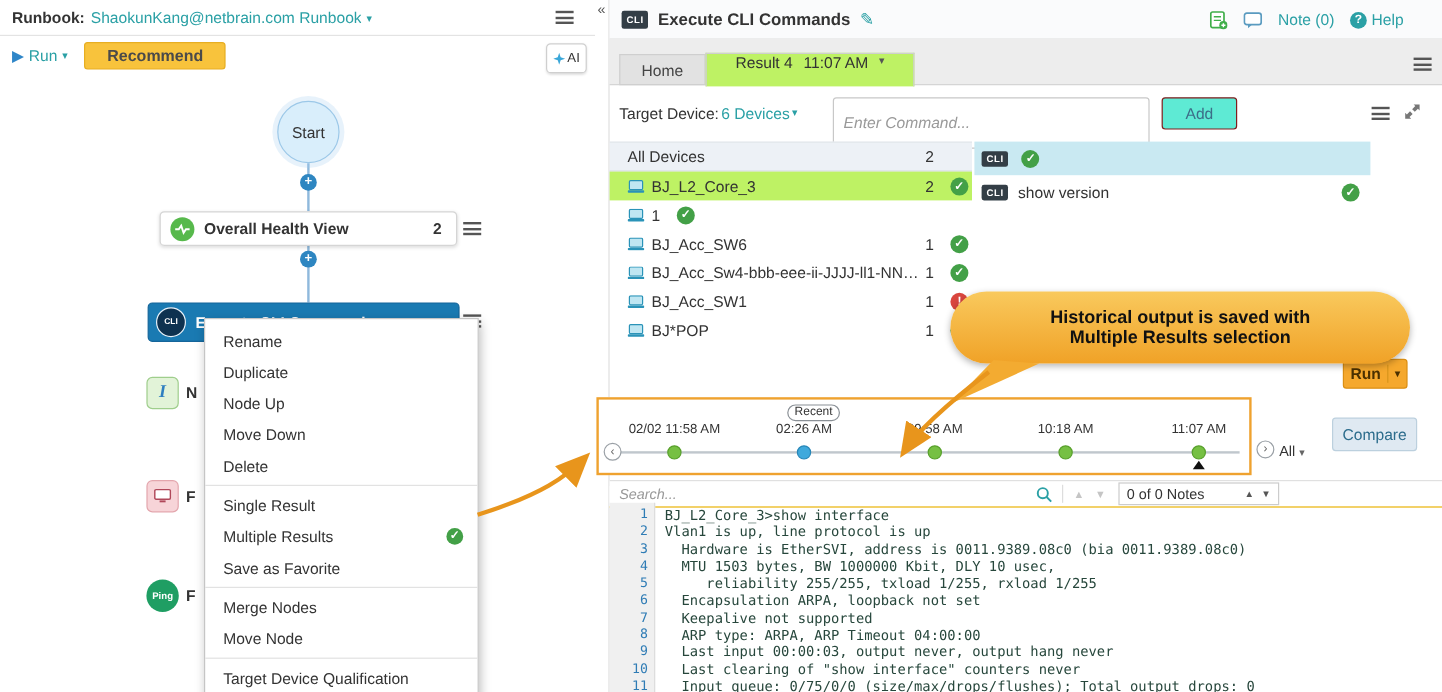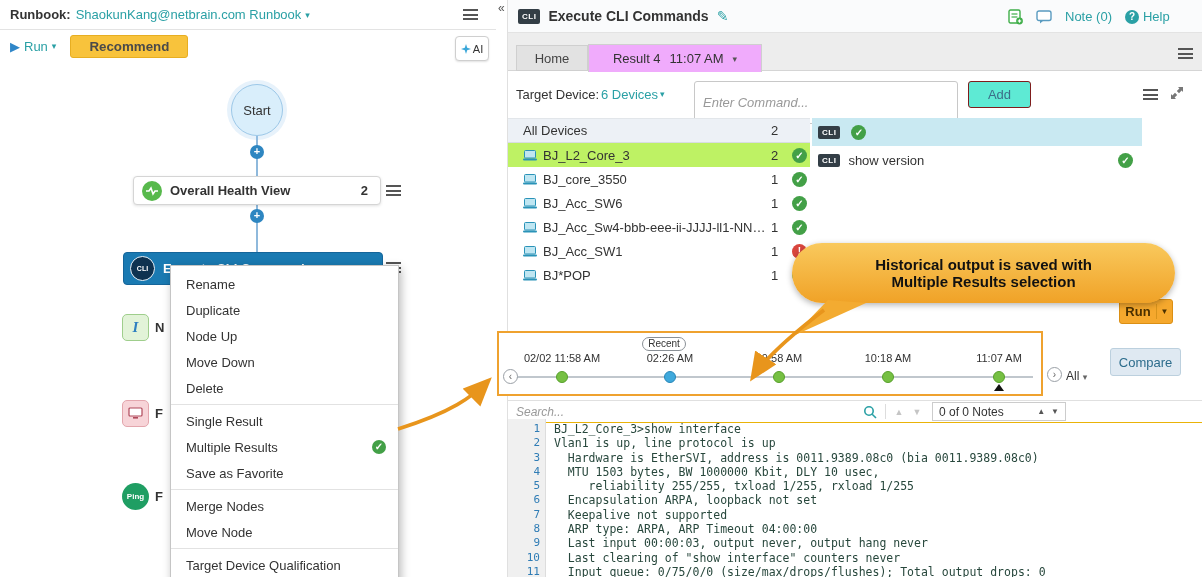--- a/index.html
+++ b/index.html
@@ -30,21 +30,21 @@
   .menu-divider{height:1px;background:#e2e2e2;margin:3px 0}
   
   #panel-divider{position:absolute;left:496px;top:0;width:12px;height:577px;background:#fff;border-right:1px solid #e0e0e0}
   
   #rp-header{position:absolute;left:508px;top:0;width:694px;height:33px;background:#fafbfc;border-bottom:1px solid #e3e3e3;display:flex;align-items:center;padding:0 10px;gap:8px}
   .cli-badge{background:#333e46;color:#fff;font-size:8px;font-weight:bold;padding:3px 4px;border-radius:2px;letter-spacing:.5px}
   #rp-hdr-right{position:absolute;left:1008px;top:0;height:33px;display:flex;align-items:center;gap:13px}
   .teal{color:#2aa0a5}
   #tabs-row{position:absolute;left:508px;top:33px;width:694px;height:38px;background:#ededed;border-bottom:1px solid #d5d5d5}
   #tab-home{position:absolute;left:516px;top:45px;width:72px;height:26px;background:#e2e2e2;border:1px solid #cfcfcf;display:flex;align-items:center;justify-content:center;color:#444;cursor:pointer}
-  #tab-result{position:absolute;left:588px;top:44px;width:174px;height:28px;background:#f0abfc;border:1px solid #cfcfcf;border-bottom:none;display:flex;align-items:center;justify-content:center;gap:9px;z-index:2;cursor:pointer}
+  #tab-result{position:absolute;left:588px;top:44px;width:174px;height:28px;background:#bef264;border:1px solid #cfcfcf;border-bottom:none;display:flex;align-items:flex-start;justify-content:center;gap:9px;z-index:2;cursor:pointer}
   #cmd-input{position:absolute;left:694px;top:81px;width:264px;height:43px;border:1px solid #c8c8c8;border-radius:3px;padding:0 8px;font-size:13px;font-family:"Liberation Sans",sans-serif}
   #cmd-input::placeholder{font-style:italic;color:#999}
   #add-btn{position:absolute;left:968px;top:81px;width:63px;height:27px;background:#5eead4;border:1px solid #7f1d1d;border-radius:3px;color:#3c6e88;font-size:13px;cursor:pointer}
   #dev-header{position:absolute;left:508px;top:118px;width:302px;height:25px;background:#edf1f6;border-top:1px solid #e2e6ea;border-bottom:1px solid #d8dde2;display:flex;align-items:center;padding-left:15px;font-weight:normal}
   .dev-row{position:absolute;left:508px;width:302px;height:24px;display:flex;align-items:center;padding-left:15px;cursor:pointer}
   .dev-row.selected{background:#bef264}
   .dev-icon{margin-right:6px;display:inline-flex}
   .dev-name{flex:1;white-space:nowrap;overflow:hidden;text-overflow:ellipsis}
   .dev-count{width:18px}
   .status{width:15px;height:15px;border-radius:50%;color:#fff;font-size:10px;line-height:15px;text-align:center;font-weight:bold;margin-left:3px;margin-right:3px;flex:none}
@@ -282,21 +282,20 @@
     <span class="dev-count">2</span>
     <span class="status ok">✓</span>
   </div>
       <div class="dev-row" style="top: 167px;">
     <span class="dev-icon">
       <svg width="14" height="11" viewBox="0 0 14 11">
             <rect x="1.5" y="0.5" width="11" height="7.5" rx="1" fill="#bfe6f2" stroke="#2a93b8" stroke-width="1"></rect>
             <rect x="0" y="8.6" width="14" height="2" rx="1" fill="#2a93b8"></rect>
           </svg>
     </span>
-    <span class="dev-name">BJ_core_3550</span>
     <span class="dev-count">1</span>
     <span class="status ok">✓</span>
   </div>
       <div class="dev-row" style="top: 191px;">
     <span class="dev-icon">
       <svg width="14" height="11" viewBox="0 0 14 11">
             <rect x="1.5" y="0.5" width="11" height="7.5" rx="1" fill="#bfe6f2" stroke="#2a93b8" stroke-width="1"></rect>
             <rect x="0" y="8.6" width="14" height="2" rx="1" fill="#2a93b8"></rect>
           </svg>
     </span>
@@ -357,21 +356,21 @@
   </div>
 
   <div id="timeline">
     <div id="timeline-mount">
       <div class="tl-line"></div>
       <div class="tl-nav" style="left:4px;top:36px">‹</div>
     <div class="tl-label" style="left: 8px;">02/02 11:58 AM</div>
         <div class="tl-dot green" style="left: 57px;"></div>
         <div class="tl-label" style="left: 116px;">02:26 AM</div>
         <div class="tl-dot blue" style="left: 165px;"></div>
-        <div class="tl-recent" style="left: 143px;">Recent</div>
+        <div class="tl-recent" style="left: 157px;">Recent</div>
         <div class="tl-label" style="left: 225px;">09:58 AM</div>
         <div class="tl-dot green" style="left: 274px;"></div>
         <div class="tl-label" style="left: 334px;">10:18 AM</div>
         <div class="tl-dot green" style="left: 383px;"></div>
         <div class="tl-label" style="left: 445px;">11:07 AM</div>
         <div class="tl-dot green" style="left: 494px;"></div>
         <div class="tl-current" style="left: 495px;"></div>
       </div>
   </div>
   <div class="tl-nav" style="position:absolute;left:1047px;top:367px;z-index:11">›</div>

